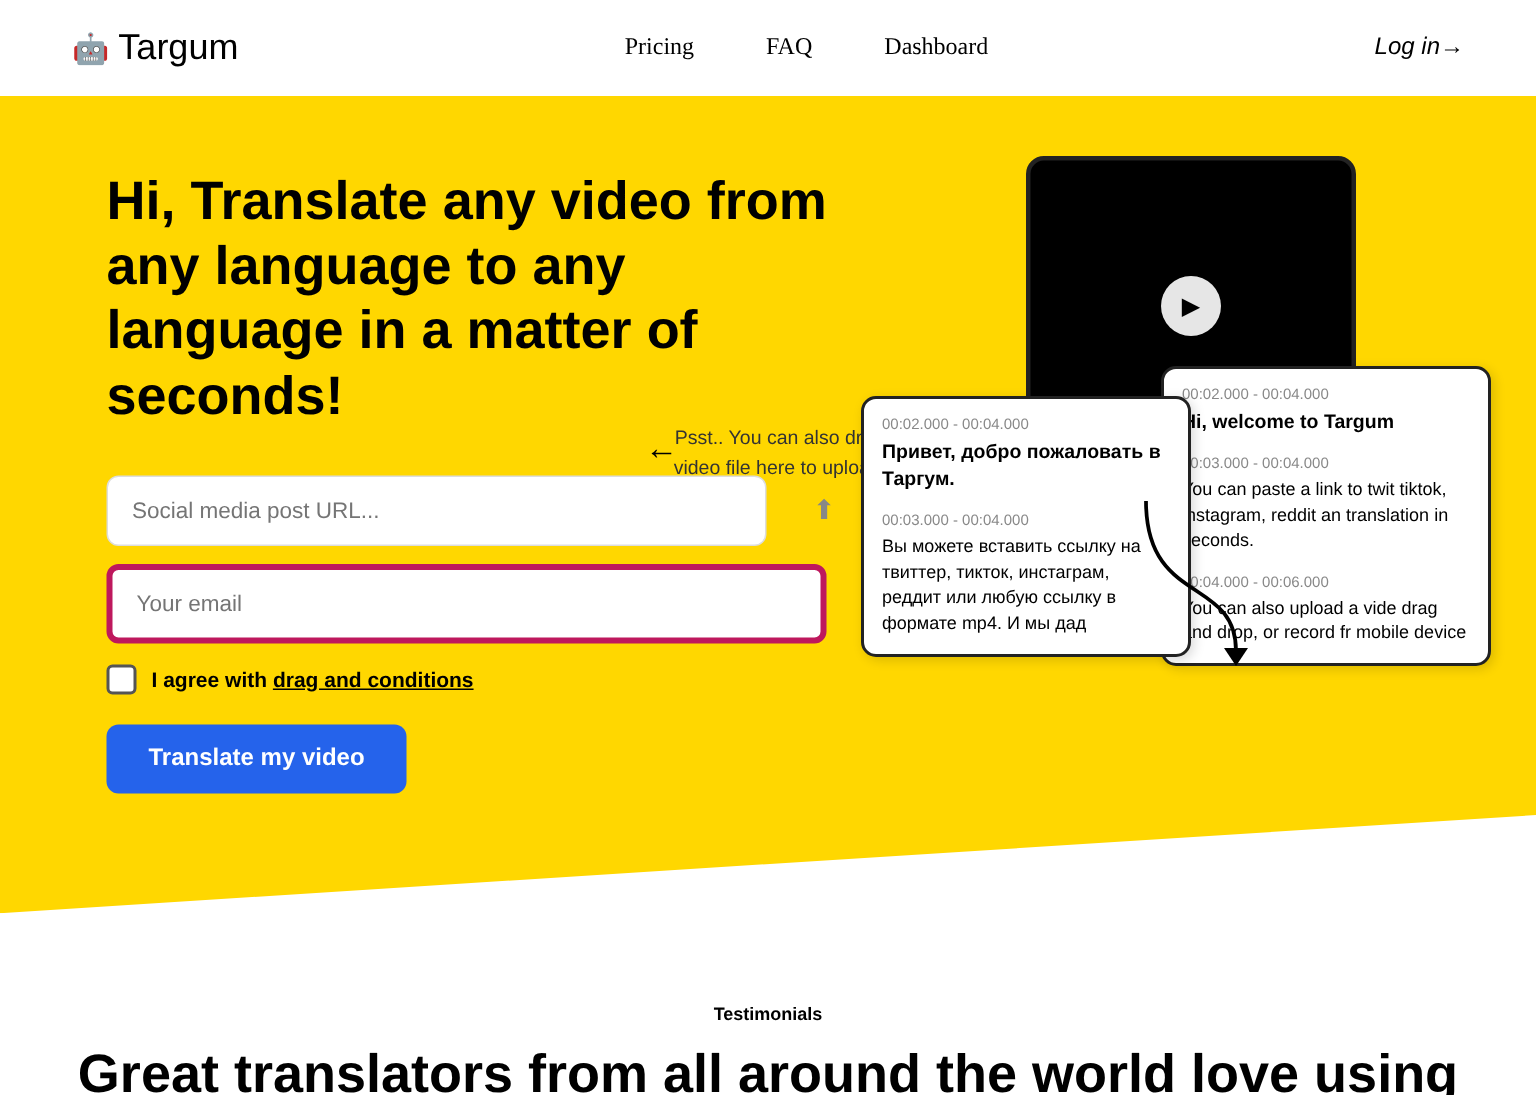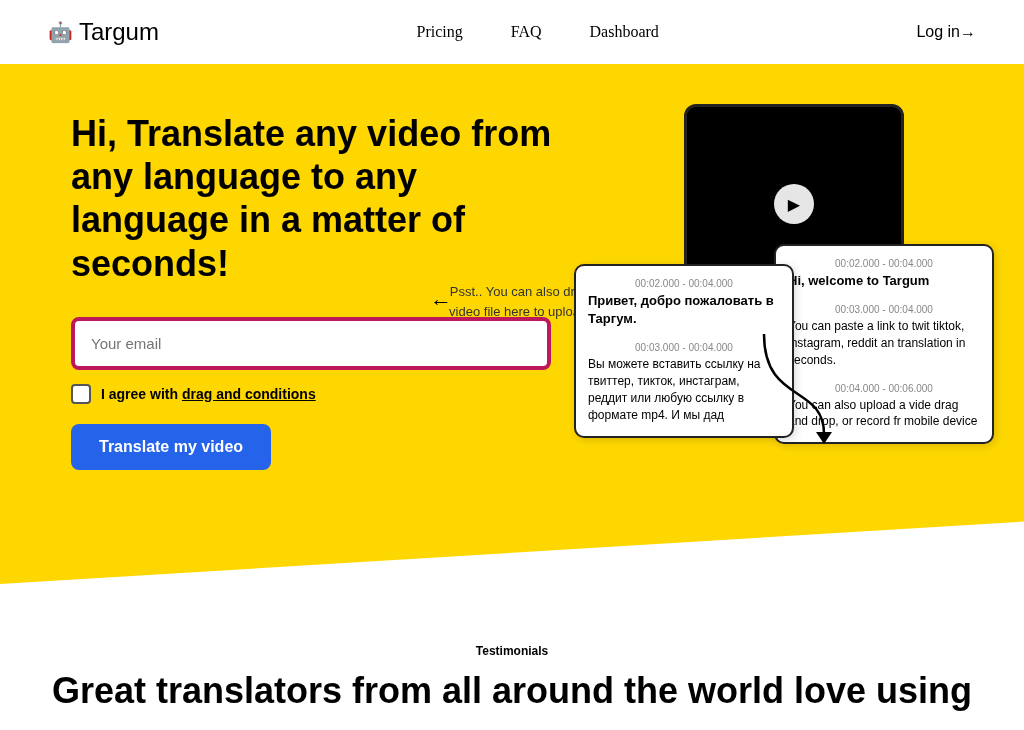--- a/index.html
+++ b/index.html
@@ -39,20 +39,21 @@
       color: #000;
       text-decoration: none;
       cursor: pointer;
       font-family: Liberation Serif, serif;
     }
     .login-link {
       font-size: 16px;
       color: #000;
       text-decoration: none;
       cursor: pointer;
+      font-style: italic;
     }
 
     
     .hero {
       background: #FFD700;
       position: relative;
       padding: 48px 48px 80px 71px;
       overflow: hidden;
       min-height: 520px;
       clip-path: polygon(0 0, 100% 0, 100% 88%, 0 100%);
@@ -216,21 +217,20 @@
       font-size: 12px;
       color: #000;
       box-shadow: 2px 2px 8px rgba(0,0,0,0.15);
       z-index: 4;
     }
 
     .subtitle-time {
       font-size: 10px;
       color: #888;
       margin-bottom: 3px;
-      text-align: center;
     }
     .subtitle-text {
       font-size: 12px;
       color: #000;
       line-height: 1.4;
     }
     .subtitle-text-bold {
       font-weight: 700;
       font-size: 13px;
     }
@@ -274,20 +274,24 @@
     <a class="nav-link">FAQ</a>
     <a class="nav-link">Dashboard</a>
   </div>
   <a class="login-link">Log in→</a>
 </nav>
 
 <section class="hero">
   <div class="hero-left">
     <h1 class="hero-title">Hi, Translate any video from any language to any language in a matter of seconds!</h1>
 
+    <div class="url-input-wrapper">
+      <input class="url-input" type="text" placeholder="Social media post URL..." style="">
+      <span class="upload-icon">⬆</span>
+    </div>
 
     <input class="email-input" type="email" placeholder="Your email" style="">
 
     <div class="terms-row">
       <div class="terms-checkbox"></div>
       <span class="terms-label">
         <span>I agree with </span><a class="terms-link">drag and conditions</a>
       </span>
     </div>
 

